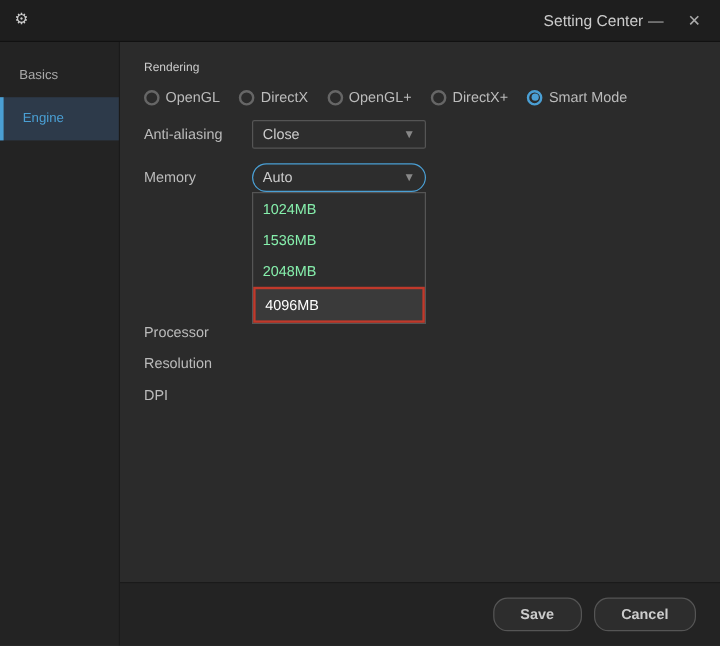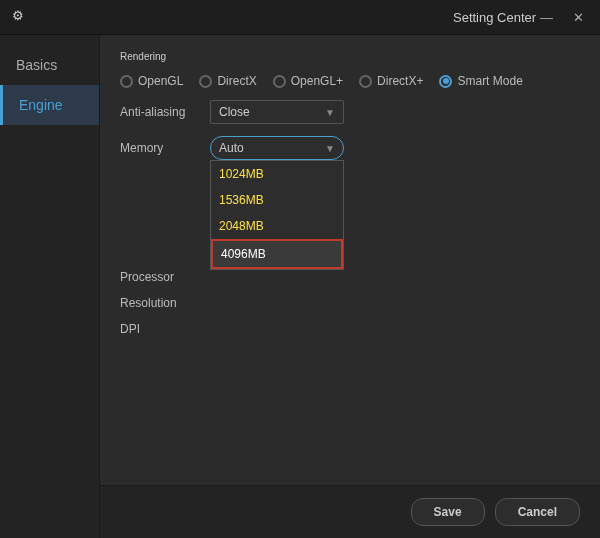--- a/index.html
+++ b/index.html
@@ -49,21 +49,21 @@
     }
     .sidebar {
       width: 100px;
       background: #232323;
       padding-top: 10px;
       border-right: 1px solid #1a1a1a;
     }
     .sidebar-item {
       padding: 12px 16px;
       color: #aaa;
-      font-size: 14px;
+      font-size: 11px;
       cursor: pointer;
     }
     .sidebar-item.active {
       background: #2d3a4a;
       color: #4a9fd4;
       border-left: 3px solid #4a9fd4;
     }
     .content {
       flex: 1;
       padding: 16px 20px;
@@ -150,21 +150,21 @@
       align-items: center;
       margin-bottom: 12px;
     }
     .form-label {
       width: 90px;
       color: #bbb;
       font-size: 12px;
       flex-shrink: 0;
     }
     .dropdown {
-      width: 134px;
+      width: 145px;
       background: #2d2d2d;
       border: 1px solid #555;
       border-radius: 2px;
       padding: 4px 8px;
       color: #ccc;
       font-size: 12px;
       display: flex;
       align-items: center;
       justify-content: space-between;
       cursor: pointer;
@@ -182,21 +182,21 @@
       position: absolute;
       top: 100%;
       left: 0;
       width: 100%;
       background: #2d2d2d;
       border: 1px solid #555;
       z-index: 100;
     }
     .dropdown-option {
       padding: 6px 8px;
-      color: #fde047;
+      color: #86efac;
       font-size: 12px;
       cursor: pointer;
     }
     .dropdown-option.highlighted {
       background: #3a3a3a;
       border: 2px solid #c0392b;
       color: #fff;
     }
     .memory-row {
       position: relative;

